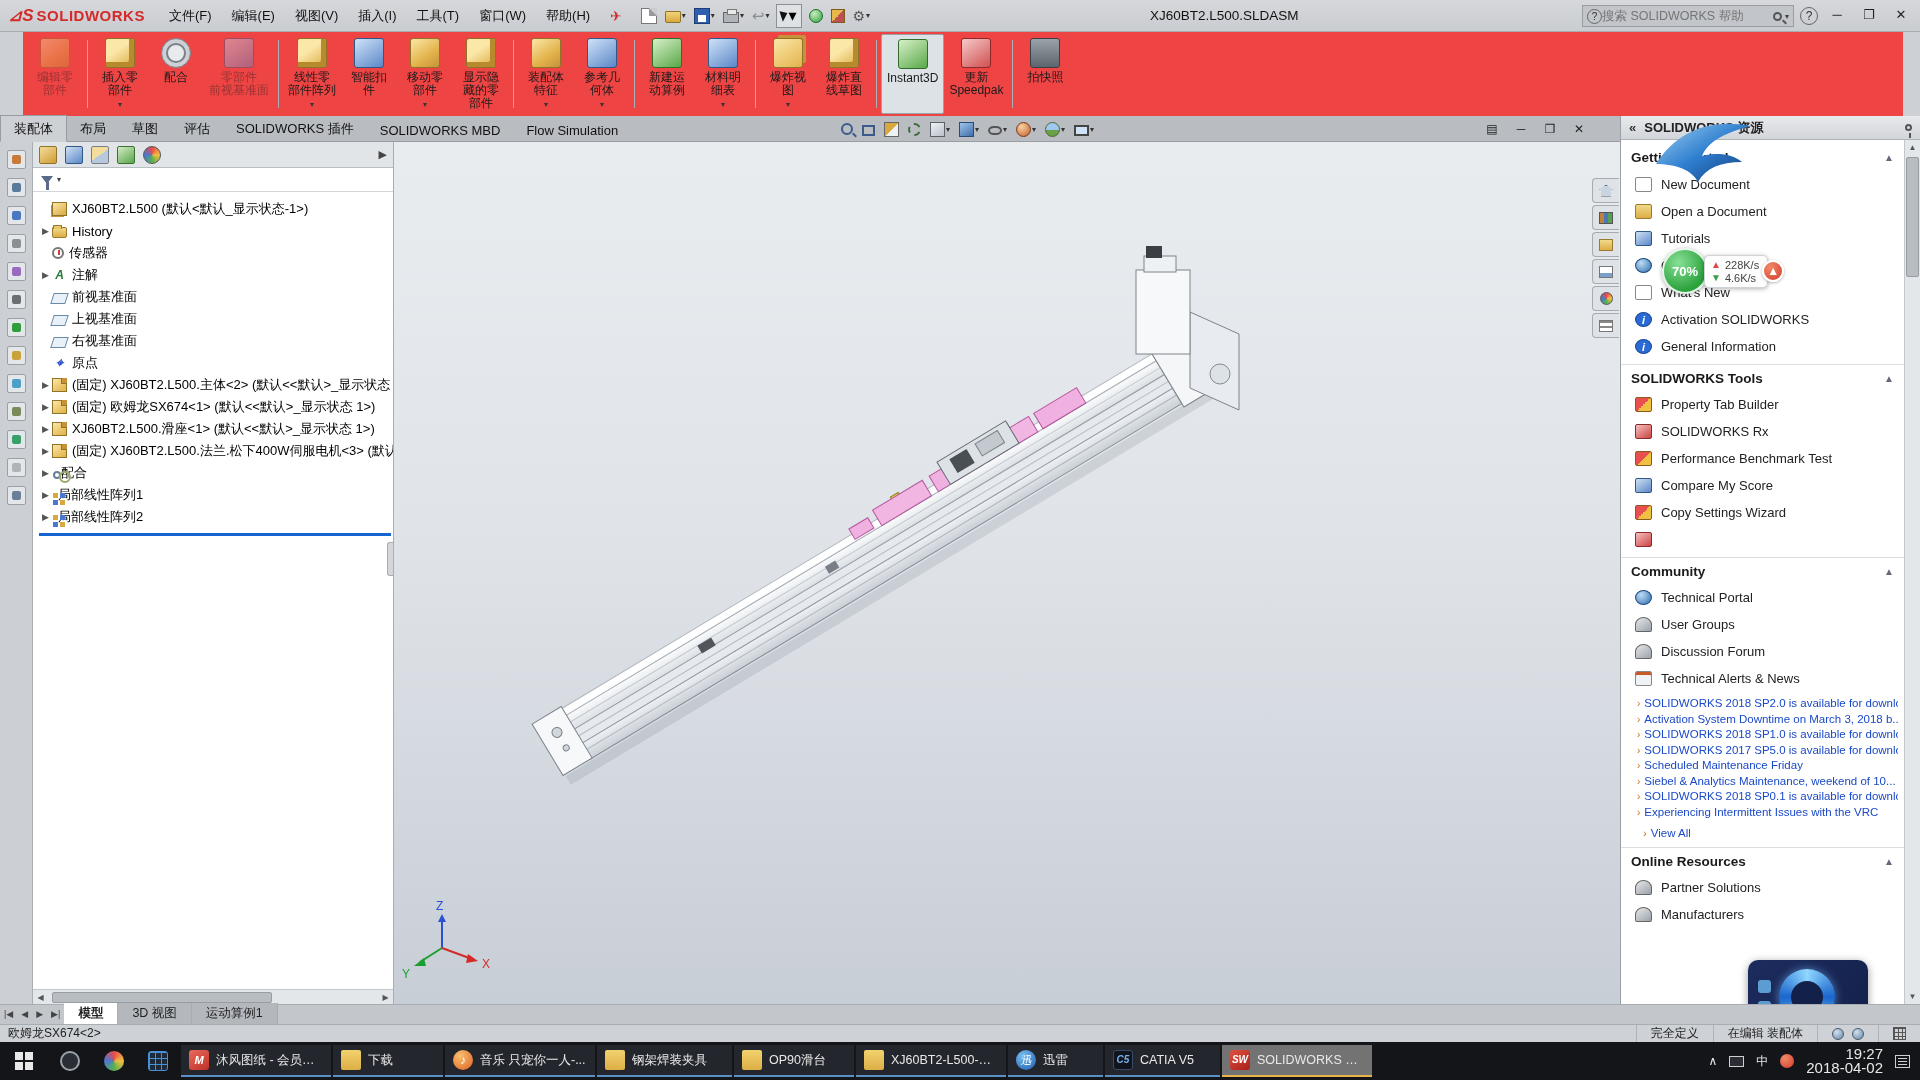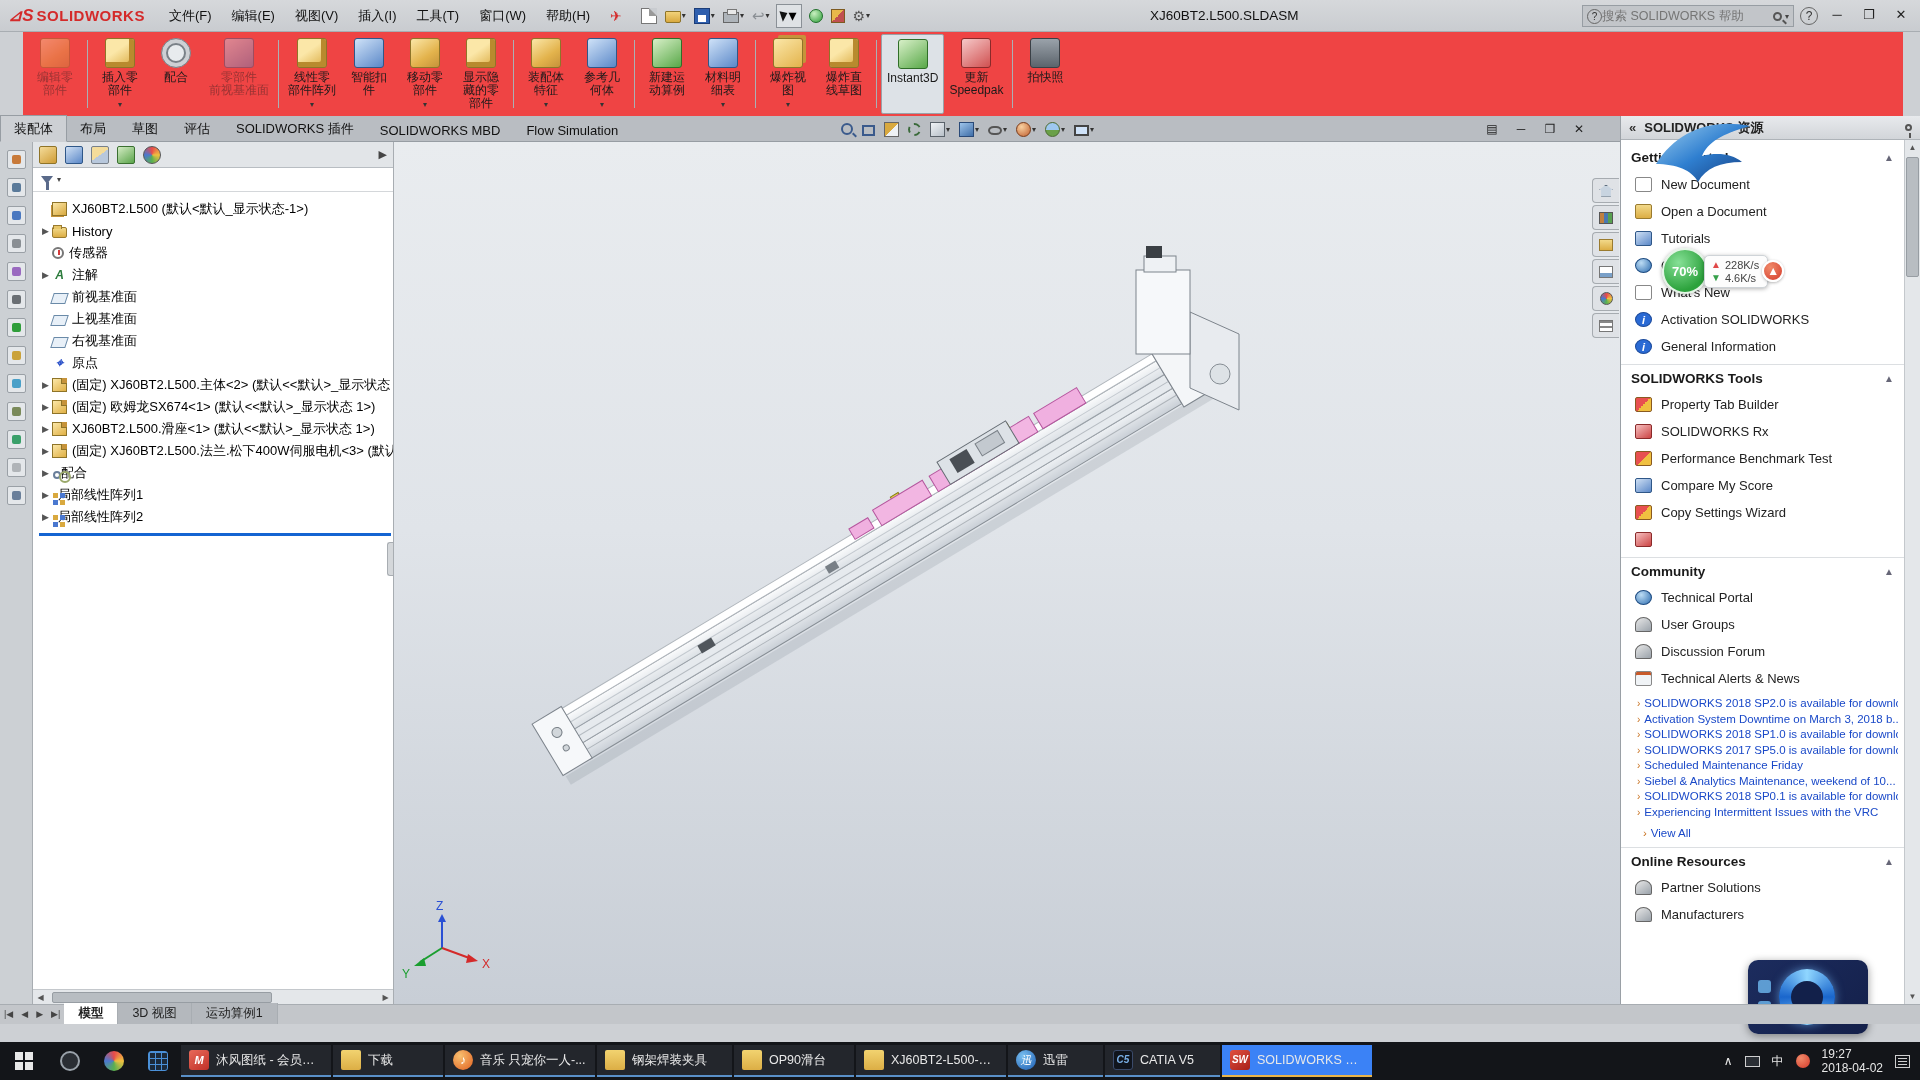--- a/index.html
+++ b/index.html
@@ -188,36 +188,36 @@
   .sbseg{padding:0 14px;border-left:1px solid #aeb3b8;height:100%;display:flex;align-items:center;gap:8px;}
   .sbdot{width:12px;height:12px;border-radius:50%;background:radial-gradient(circle at 35% 30%,#cfe0f0,#6a88a8);border:1px solid #4a5a6a;}
   .sbgrid{width:13px;height:13px;border:1px solid #555;background:linear-gradient(#555 1px,transparent 1px),linear-gradient(90deg,#555 1px,transparent 1px);background-size:4px 4px;}
 
   #taskbar{position:absolute;left:0;top:1042px;width:1920px;height:38px;background:#131519;display:flex;align-items:stretch;color:#e8e8e8;}
   .tb-start{width:48px;display:flex;align-items:center;justify-content:center;}
   .winlogo{display:grid;grid-template-columns:8px 8px;grid-template-rows:8px 8px;gap:2px;}
   .winlogo i{background:#e8e8e8;display:block;}
   .tb-iconbtn{width:44px;display:flex;align-items:center;justify-content:center;}
   .tb-app{display:flex;align-items:center;gap:7px;width:150px;padding:0 8px;margin:3px 1px;background:#23262c;border-bottom:2px solid #5a90c8;font-size:12.5px;overflow:hidden;white-space:nowrap;}
-  .tb-app.active{background:#3b82f6;border-bottom:2px solid #e8b44a;}
+  .tb-app.active{background:#737373;border-bottom:2px solid #e8b44a;}
   .tb-app .lbl{overflow:hidden;text-overflow:ellipsis;}
   .aic{width:20px;height:20px;flex:none;border-radius:3px;}
   .ai-circle{border-radius:50%;border:2px solid #9aa2aa;background:#2a2e34;}
   .ai-color{border-radius:50%;background:conic-gradient(#e84a4a,#f0c040,#58b050,#4a78d0,#e84a4a);}
   .ai-grid{background:linear-gradient(#4a90d8 1px,transparent 1px),linear-gradient(90deg,#4a90d8 1px,transparent 1px),#1c2a3a;background-size:6px 6px;border:1px solid #4a90d8;}
   .ai-red{background:linear-gradient(145deg,#e86a5a,#c03028);color:#fff;font-size:11px;font-weight:bold;text-align:center;line-height:20px;}
   .ai-folder{background:linear-gradient(#f2d370,#dcae45);border-radius:2px;position:relative;}
   .ai-music{border-radius:50%;background:radial-gradient(circle at 35% 30%,#f8c070,#e06020);color:#fff;font-size:12px;text-align:center;line-height:20px;}
   .ai-thunder{border-radius:50%;background:radial-gradient(circle at 35% 30%,#7ac0f0,#1a5ab0);color:#fff;font-size:11px;text-align:center;line-height:20px;}
   .ai-catia{background:#10141c;border:1px solid #3a4a6a;color:#7ab0e8;font-size:10px;font-weight:bold;text-align:center;line-height:18px;}
   .ai-sw{background:linear-gradient(145deg,#e05040,#a82018);color:#fff;font-size:10px;font-weight:bold;text-align:center;line-height:20px;}
   #tb-tray{margin-left:auto;display:flex;align-items:center;gap:12px;padding-right:10px;font-size:12px;}
   .tray-mon{width:15px;height:11px;border:1px solid #cfcfcf;background:#2a2e34;}
   .tray-red{width:14px;height:14px;border-radius:50%;background:radial-gradient(circle at 35% 30%,#f08a6a,#d43a2a);}
-  #tb-clock{text-align:left;font-size:12px;line-height:14px;}
+  #tb-clock{text-align:right;font-size:15px;line-height:14px;}
   .tray-note{width:15px;height:13px;border:1px solid #cfcfcf;background:transparent;position:relative;}
   .tray-note::after{content:"";position:absolute;left:2px;top:2px;right:2px;height:1px;background:#cfcfcf;box-shadow:0 3px 0 #cfcfcf,0 6px 0 #cfcfcf;}
 </style>
 </head>
 <body>
 
 <div id="screen">
 
   <header id="menubar">
     <div id="logo">
@@ -830,20 +830,38 @@
   <div id="doctabs">
     <span class="navarr">|◀</span>
     <span class="navarr">◀</span>
     <span class="navarr">▶</span>
     <span class="navarr">▶|</span>
     <div class="dtab active">模型</div>
     <div class="dtab">3D 视图</div>
     <div class="dtab">运动算例1</div>
   </div>
 
+  <div id="statusbar">
+    <span id="sb-left">欧姆龙SX674&lt;2&gt;</span>
+    <div id="sb-right">
+      <div class="sbseg">
+          <span>完全定义</span>
+        </div>
+      <div class="sbseg">
+          <span>在编辑 装配体</span>
+        </div>
+      <div class="sbseg">
+        <i class="sbdot"></i>
+        <i class="sbdot"></i>
+      </div>
+      <div class="sbseg">
+          <i class="sbgrid"></i>
+        </div>
+    </div>
+  </div>
 
   <div id="taskbar">
     <div class="tb-start">
         <span class="winlogo">
           <i></i>
           <i></i>
           <i></i>
           <i></i>
         </span>
       </div>

